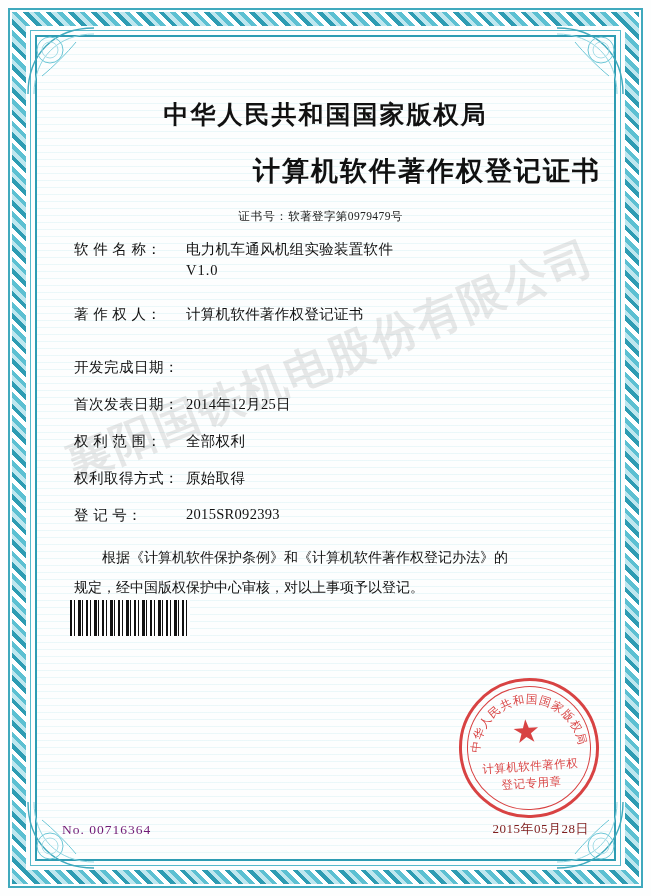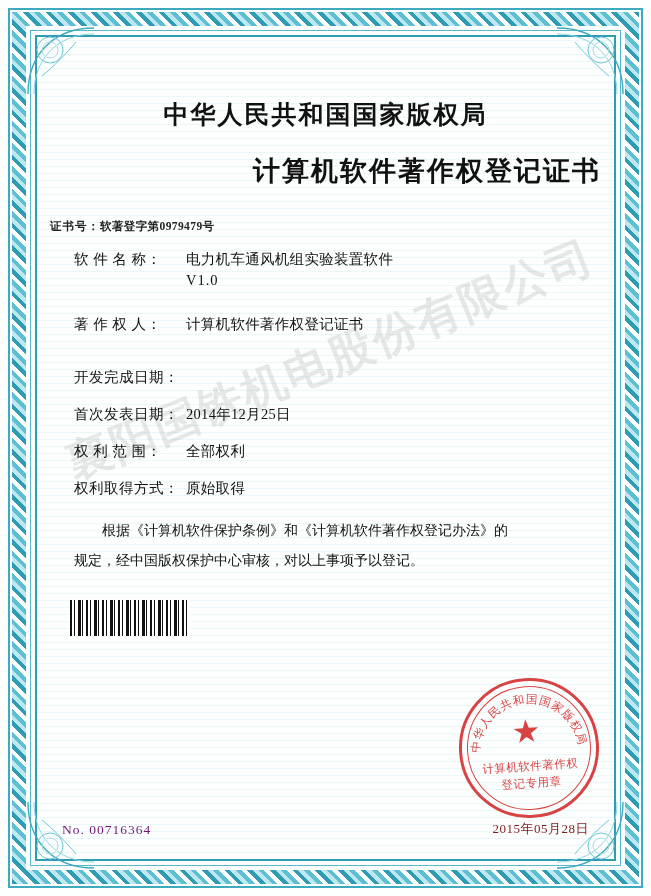--- a/index.html
+++ b/index.html
@@ -91,27 +91,26 @@
     text-align: right;
     font-size: 27px;
     font-weight: bold;
     letter-spacing: 2px;
     color: #111;
     margin-top: 22px;
     font-family: "DejaVu Serif", "Liberation Serif", serif;
   }
 
   .cert-no {
-    text-align: left;
+    text-align: center;
     font-size: 11.5px;
     color: #222;
-    margin-top: 30px;
+    margin-top: 20px;
     padding-right: 10px;
     letter-spacing: 0.4px;
-    font-weight: bold;
   }
   .cert-no .lbl { letter-spacing: 1px; }
 
   .fields {
     margin-top: 16px;
     padding-left: 24px;
     padding-right: 20px;
   }
   .field-row {
     display: flex;
@@ -363,20 +362,24 @@
       <div class="field-row">
         <div class="field-label">权 利 范 围：</div>
         <div class="field-value">全部权利</div>
       </div>
 
       <div class="field-row">
         <div class="field-label">权利取得方式：</div>
         <div class="field-value">原始取得</div>
       </div>
 
+      <div class="field-row">
+        <div class="field-label">登 记 号：</div>
+        <div class="field-value">2015SR092393</div>
+      </div>
 
     </div>
 
     <div class="statement">
       <span class="indent">根据《计算机软件保护条例》和《计算机软件著作权登记办法》的</span>
       <span>规定，经中国版权保护中心审核，对以上事项予以登记。</span>
     </div>
 
   </div>
 

